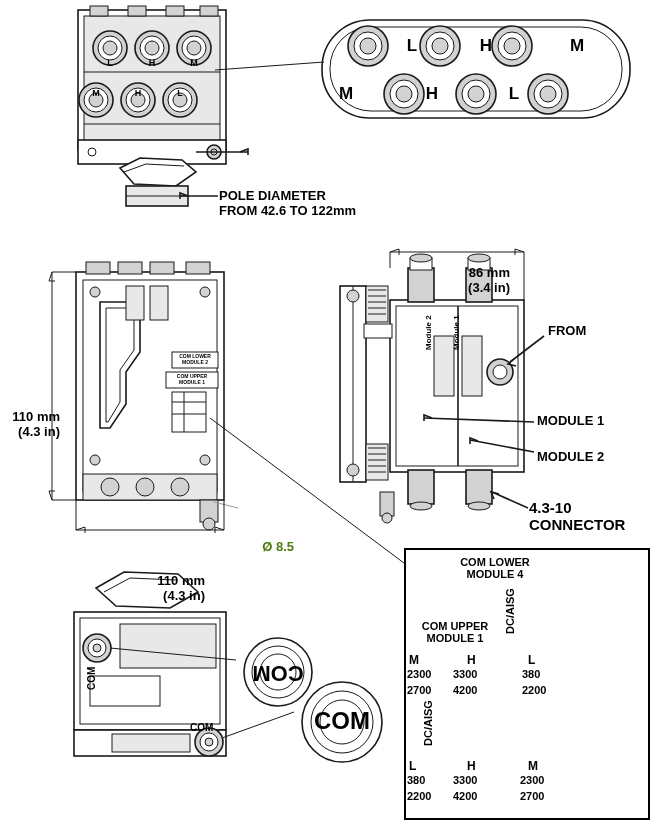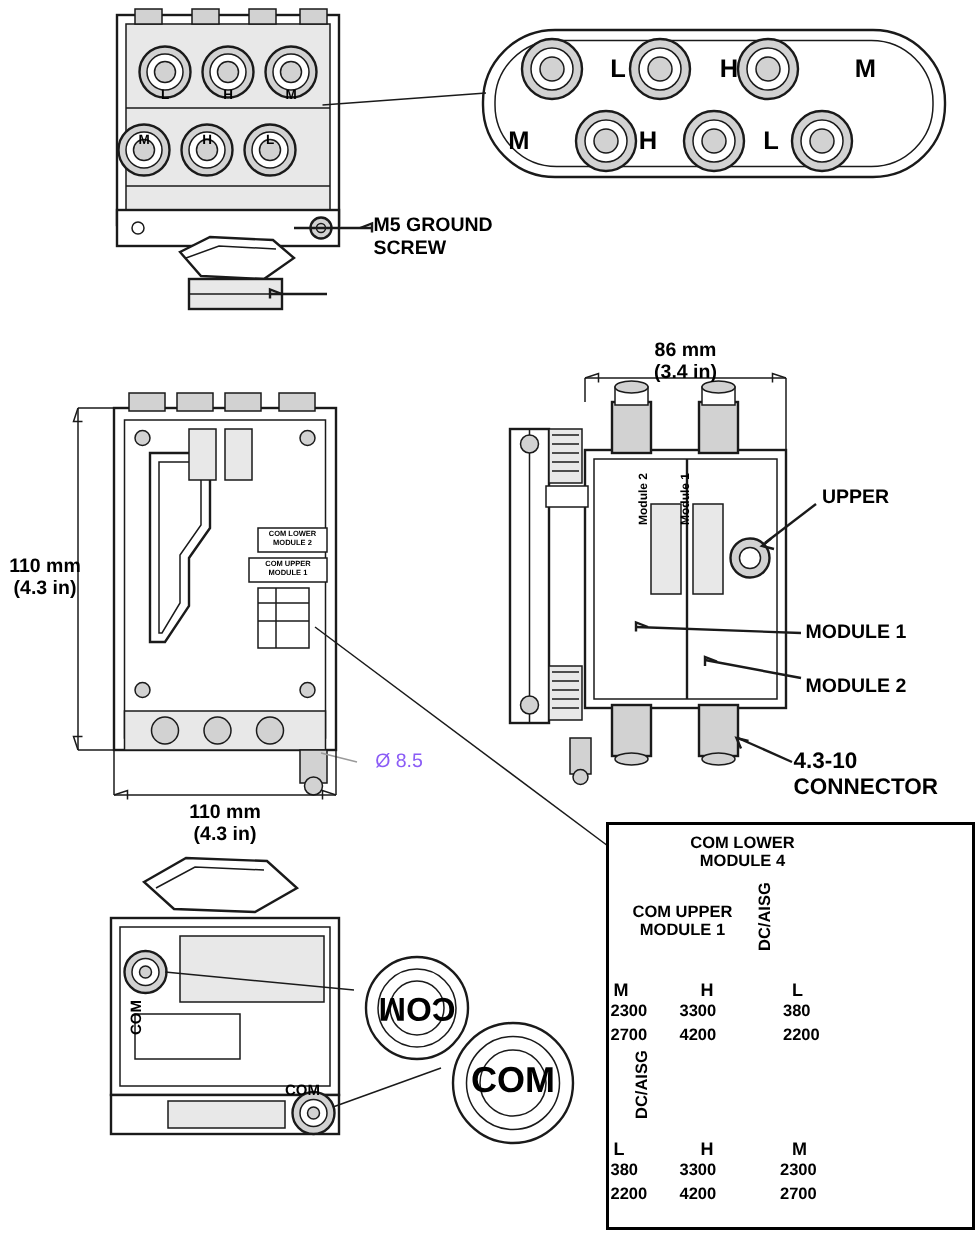--- a/index.html
+++ b/index.html
@@ -24,25 +24,26 @@
     color: #000000;
     line-height: 1.12;
     white-space: pre;
   }
   .lbl.c { text-align: center; }
   .dim {
     position: absolute;
     font-family: "Liberation Sans", sans-serif;
     font-weight: bold;
     color: #000000;
-    text-align: center;
+    text-align: right;
     line-height: 1.12;
     white-space: pre;
-  }
-  .grey { color: #8b5cf6; font-weight: normal; }
+    margin-top: 40px;
+  }
+  .grey { color: #4d7c0f; font-weight: bold; }
   svg { position: absolute; left: 0; top: 0; }
   .ln { stroke: #1a1a1a; fill: none; }
   .thin { stroke-width: 1; }
   .med { stroke-width: 1.6; }
   .fat { stroke-width: 3.4; }
   .fillw { fill: #ffffff; }
   .fillg { fill: #e8e8e8; }
   .fillgg { fill: #d2d2d2; }
   .grl { stroke: #9a9a9a; }
   .tbl-box {
@@ -320,23 +321,23 @@
   <div class="lbl c" style="left:131px; top:88px; width:14px; font-size:9px;">H</div>
   <div class="lbl c" style="left:173px; top:88px; width:14px; font-size:9px;">L</div>
 
   <div class="lbl c" style="left:403px; top:36px; width:18px; font-size:17px;">L</div>
   <div class="lbl c" style="left:477px; top:36px; width:18px; font-size:17px;">H</div>
   <div class="lbl c" style="left:566px; top:36px; width:22px; font-size:17px;">M</div>
   <div class="lbl c" style="left:335px; top:84px; width:22px; font-size:17px;">M</div>
   <div class="lbl c" style="left:423px; top:84px; width:18px; font-size:17px;">H</div>
   <div class="lbl c" style="left:505px; top:84px; width:18px; font-size:17px;">L</div>
 
-  <div class="lbl" style="left:249px; top:143px; font-size:13px;">M5 GROUND
-SCREW</div>
-  <div class="lbl" style="left:548px; top:324px; font-size:13px;">UPPER</div>
+  <div class="lbl" style="left:219px; top:189px; font-size:13px;">POLE DIAMETER
+FROM 42.6 TO 122mm</div>
+  <div class="lbl" style="left:548px; top:324px; font-size:13px;">FROM</div>
   <div class="lbl" style="left:537px; top:414px; font-size:13px;">MODULE 1</div>
   <div class="lbl" style="left:537px; top:450px; font-size:13px;">MODULE 2</div>
   <div class="lbl" style="left:529px; top:500px; font-size:15px;">4.3-10
 CONNECTOR</div>
 
   <div class="dim" style="left:404px; top:226px; width:106px; font-size:13px;">86 mm
 (3.4 in)</div>
   <div class="dim" style="left:0px; top:370px; width:60px; font-size:13px;">110 mm
 (4.3 in)</div>
   <div class="dim" style="left:95px; top:534px; width:110px; font-size:13px;">110 mm
@@ -353,21 +354,21 @@
 
   <div class="lbl" style="left:86px; top:690px; font-size:10px; transform:rotate(-90deg); transform-origin:left top;">COM</div>
   <div class="lbl" style="left:190px; top:722px; font-size:10px;">COM</div>
   <div class="lbl c" style="left:246px; top:660px; width:64px; font-size:22px; transform:rotate(180deg); transform-origin:center;">COM</div>
   <div class="lbl c" style="left:306px; top:708px; width:72px; font-size:24px;">COM</div>
 
   <div class="tbl-box" style="left:404px; top:548px; width:242px; height:268px;"></div>
 
   <div class="lbl c" style="left:440px; top:556px; width:110px; font-size:11px;">COM LOWER
 MODULE 4</div>
-  <div class="lbl c" style="left:400px; top:602px; width:110px; font-size:11px;">COM UPPER
+  <div class="lbl c" style="left:400px; top:620px; width:110px; font-size:11px;">COM UPPER
 MODULE 1</div>
 
   <div class="lbl" style="left:504px; top:634px; font-size:11px; transform:rotate(-90deg); transform-origin:left top;">DC/AISG</div>
   <div class="lbl" style="left:422px; top:746px; font-size:11px; transform:rotate(-90deg); transform-origin:left top;">DC/AISG</div>
 
   <div class="lbl" style="left:409px; top:654px; font-size:12px;">M</div>
   <div class="lbl" style="left:407px; top:668px; font-size:11px;">2300</div>
   <div class="lbl" style="left:407px; top:684px; font-size:11px;">2700</div>
 
   <div class="lbl" style="left:467px; top:654px; font-size:12px;">H</div>

